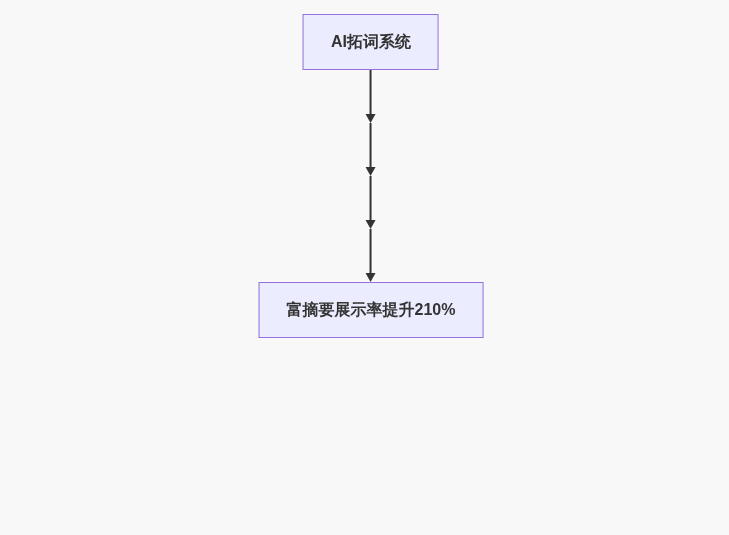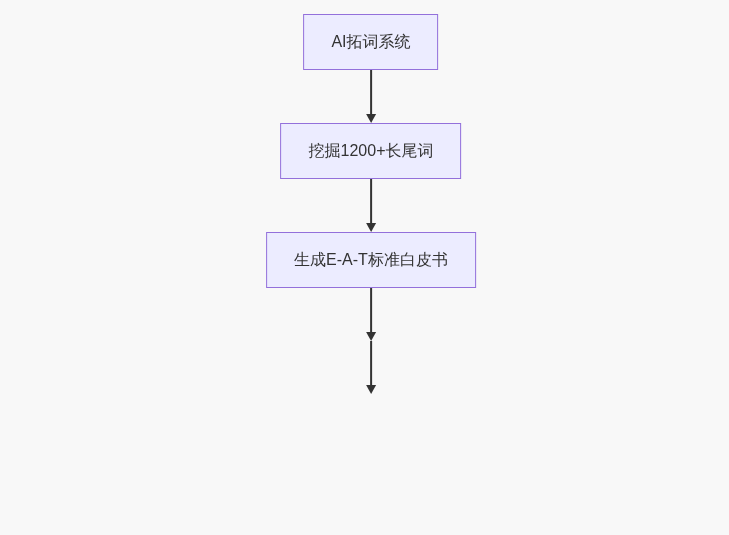--- a/index.html
+++ b/index.html
@@ -2,21 +2,21 @@
 <html style="--page-bg: #f8f8f8; --node-fill: #ECECFF; --node-border: #9370DB; --text-color: #333333; --arrow-color: #333333;"><head>
 <meta charset="utf-8">
 <style>
   :root {
     --page-bg: #f8f8f8;
     --node-fill: #ECECFF;
     --node-border: #9370DB;
     --text-color: #333333;
     --arrow-color: #333333;
   }
-  * { margin: 0; padding: 0; box-sizing: border-box; }
+  * { margin: 0; padding: 0; box-sizing: border-box; font-weight: bold; }
   html, body {
     width: 729px;
     height: 535px;
     background: var(--page-bg);
     font-family: "Liberation Sans", "DejaVu Sans", sans-serif;
     overflow: hidden;
   }
   .canvas {
     position: relative;
     width: 729px;
@@ -71,39 +71,36 @@
 
     <div class="node">
       <span>AI拓词系统</span>
     </div>
 
     <div class="edge">
       <div class="line"></div>
       <div class="arrowhead"></div>
     </div>
 
-    <div class="node">
-      <span>挖掘1200+长尾词</span>
-    </div>
-
-    <div class="edge">
-      <div class="line"></div>
-      <div class="arrowhead"></div>
-    </div>
-
-    <div class="node">
-      <span>生成E-A-T标准白皮书</span>
-    </div>
 
     <div class="edge">
       <div class="line"></div>
       <div class="arrowhead"></div>
     </div>
 
 
     <div class="edge">
       <div class="line"></div>
       <div class="arrowhead"></div>
     </div>
 
 
+    <div class="edge">
+      <div class="line"></div>
+      <div class="arrowhead"></div>
+    </div>
+
+    <div class="node">
+      <span>富摘要展示率提升210%</span>
+    </div>
+
   </div>
 </div>
 
 </body></html>

